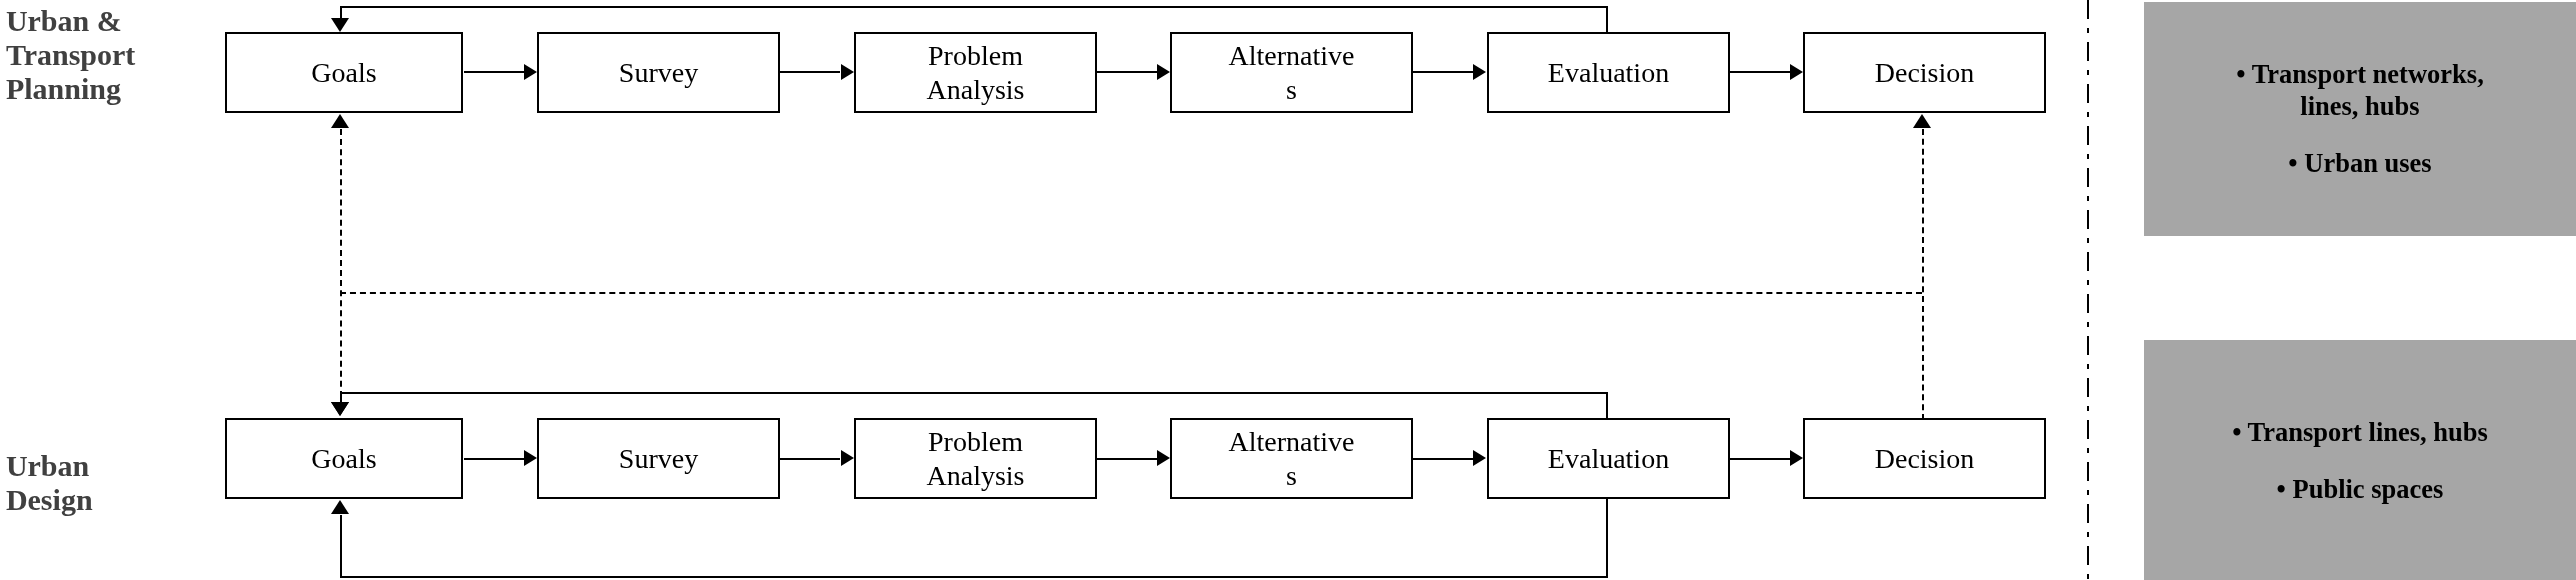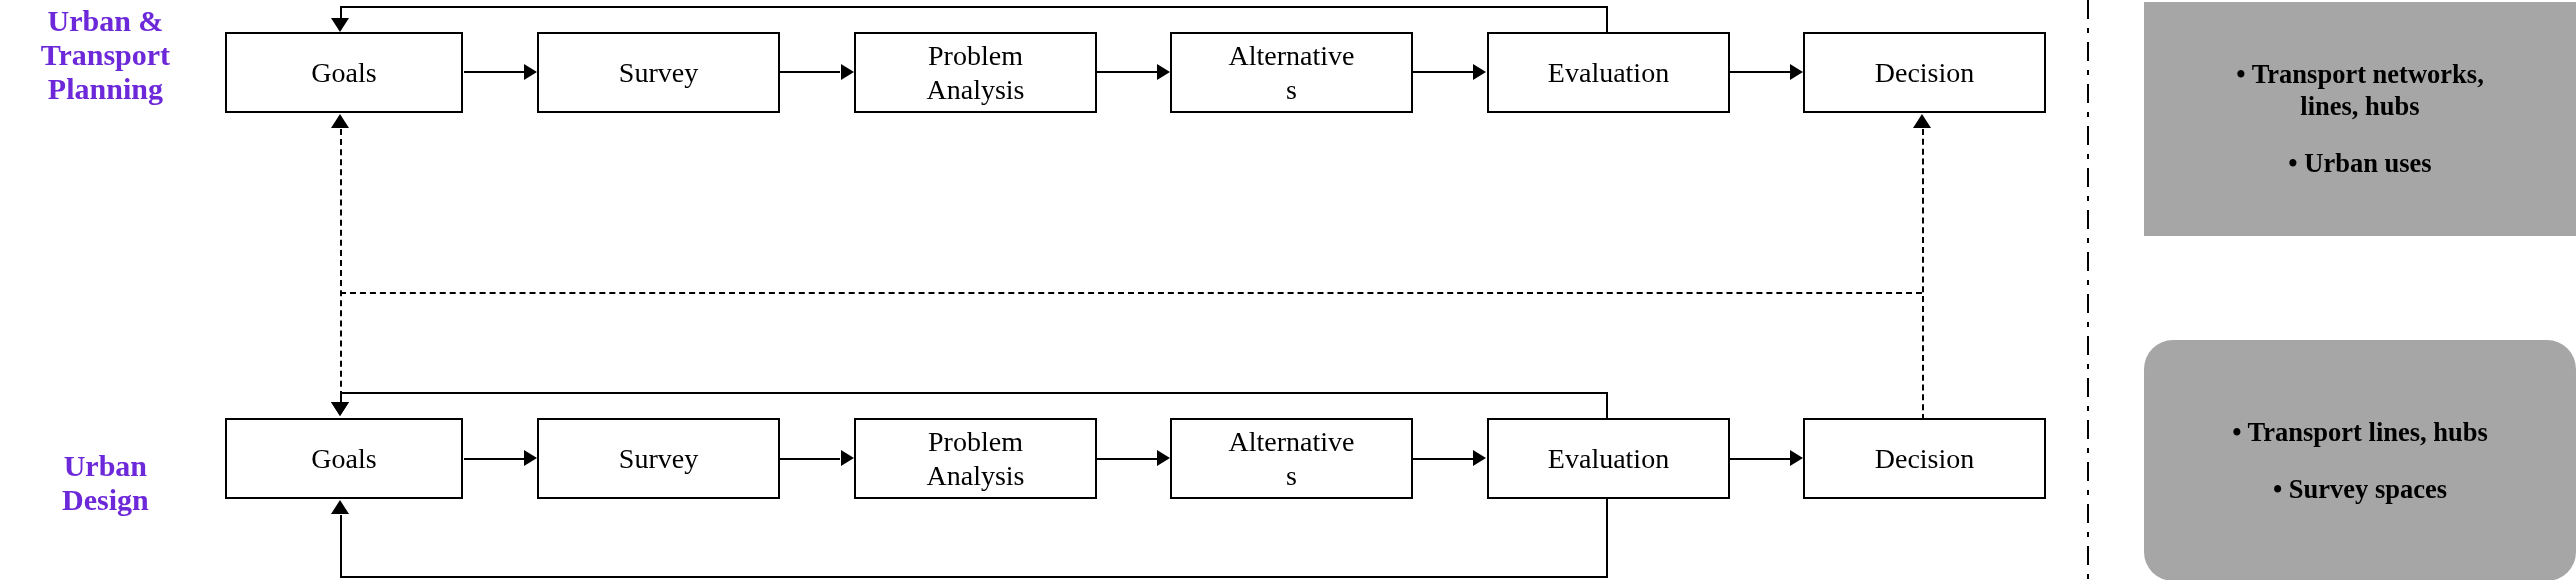--- a/index.html
+++ b/index.html
@@ -16,22 +16,22 @@
     height: 581px;
     background: #ffffff;
     overflow: hidden;
   }
   .row-label {
     position: absolute;
     font-family: "Liberation Serif", "DejaVu Serif", serif;
     font-weight: bold;
     font-size: 30px;
     line-height: 1.12;
-    color: #6d28d9;
-    text-align: center;
+    color: #404040;
+    text-align: left;
     white-space: pre-line;
   }
   #label-top   { left: 5.9px;  top: 4.4px;   width: 199px; }
   #label-bottom{ left: 5.9px;  top: 449px; width: 199px; font-family: Liberation Serif, serif; }
 
   .proc-box {
     position: absolute;
     box-sizing: border-box;
     border: 2.2px solid #000000;
     background: #ffffff;
@@ -124,21 +124,21 @@
     text-align: center;
     box-sizing: border-box;
     padding: 4.4px 13.2px;
   }
   .note-item {
     white-space: pre-line;
     margin: 0;
   }
   .note-item + .note-item { margin-top: 25px; }
   #panel-top    { left: 2144px; top: 1.5px;   width: 432px; height: 234px; }
-  #panel-bottom { left: 2144px; top: 340px; width: 432px; height: 241px; border-radius: 29px; }
+  #panel-bottom { left: 2144px; top: 340px; width: 432px; height: 241px; }
 </style>
 </head>
 <body>
 
 <div id="canvas">
 
   <div class="row-label" id="label-top">Urban &amp;
 Transport
 Planning</div>
 
@@ -230,17 +230,17 @@
   <div id="divider"></div>
 
   <div class="note-panel" id="panel-top">
     <div class="note-item">• Transport networks,
 lines, hubs</div>
     <div class="note-item">• Urban uses</div>
   </div>
 
   <div class="note-panel" id="panel-bottom">
     <div class="note-item">• Transport lines, hubs</div>
-    <div class="note-item">• Survey spaces</div>
+    <div class="note-item">• Public spaces</div>
   </div>
 
 </div>
 
 
 </body></html>

